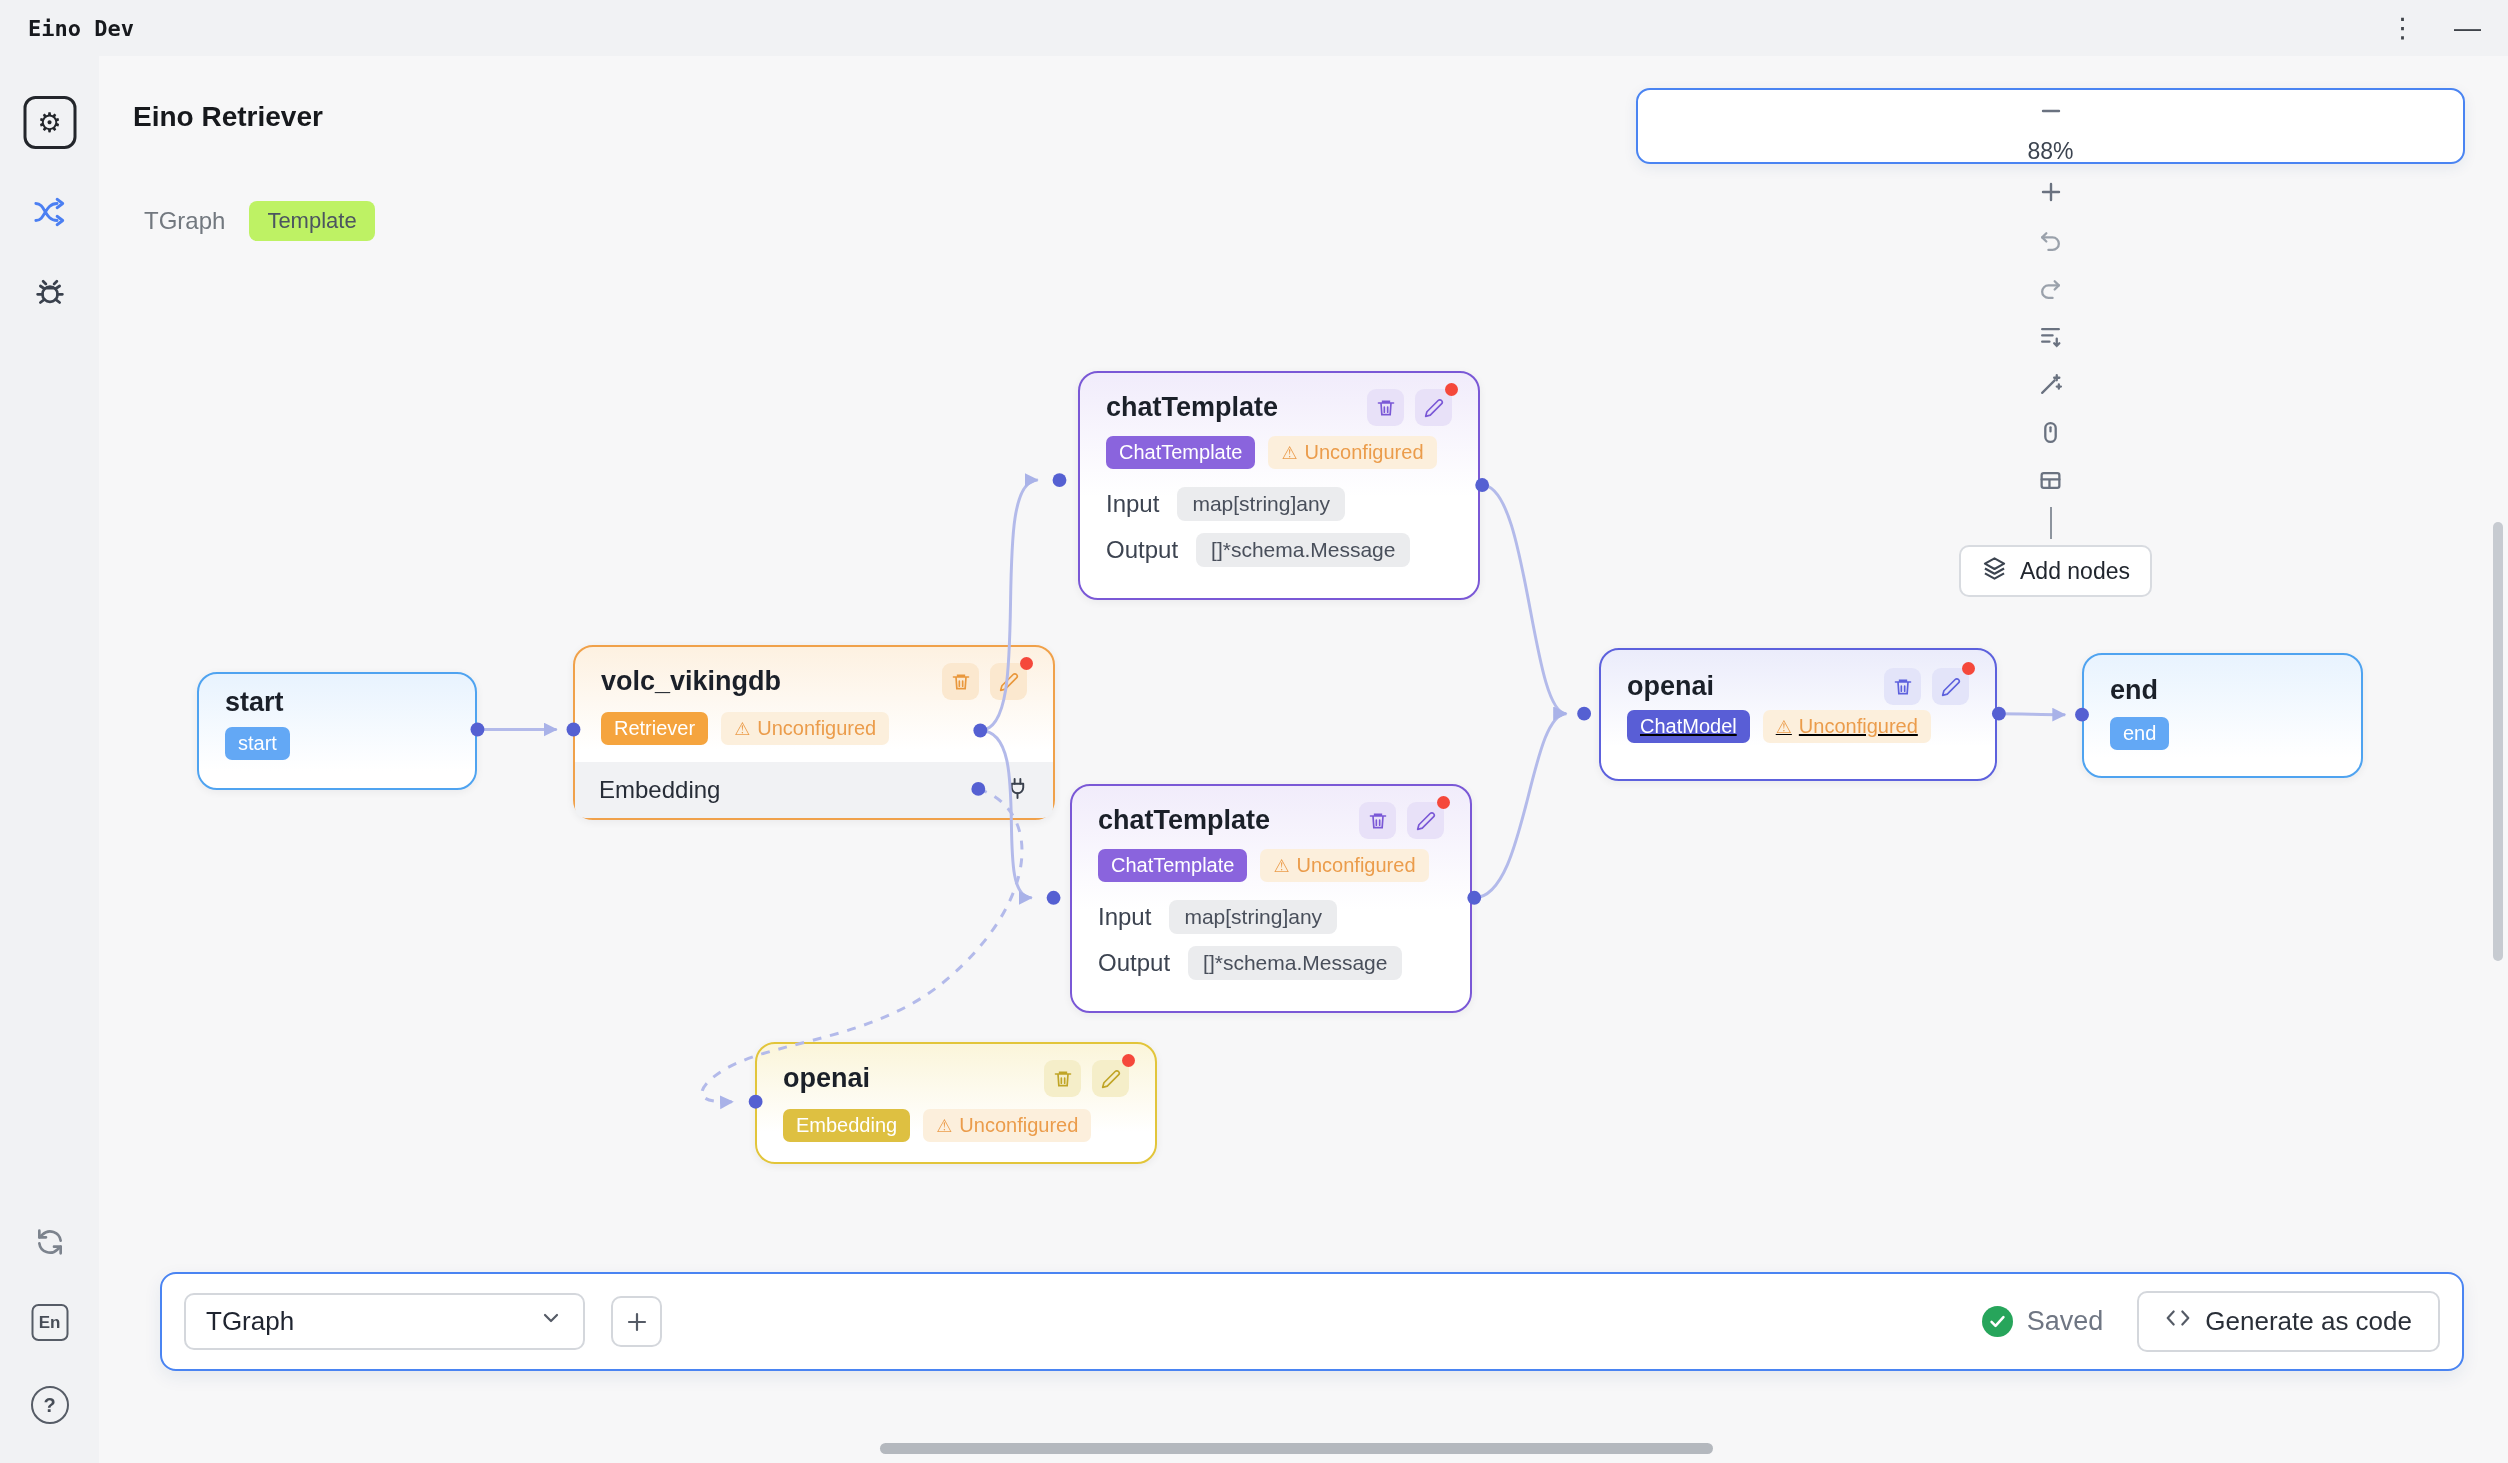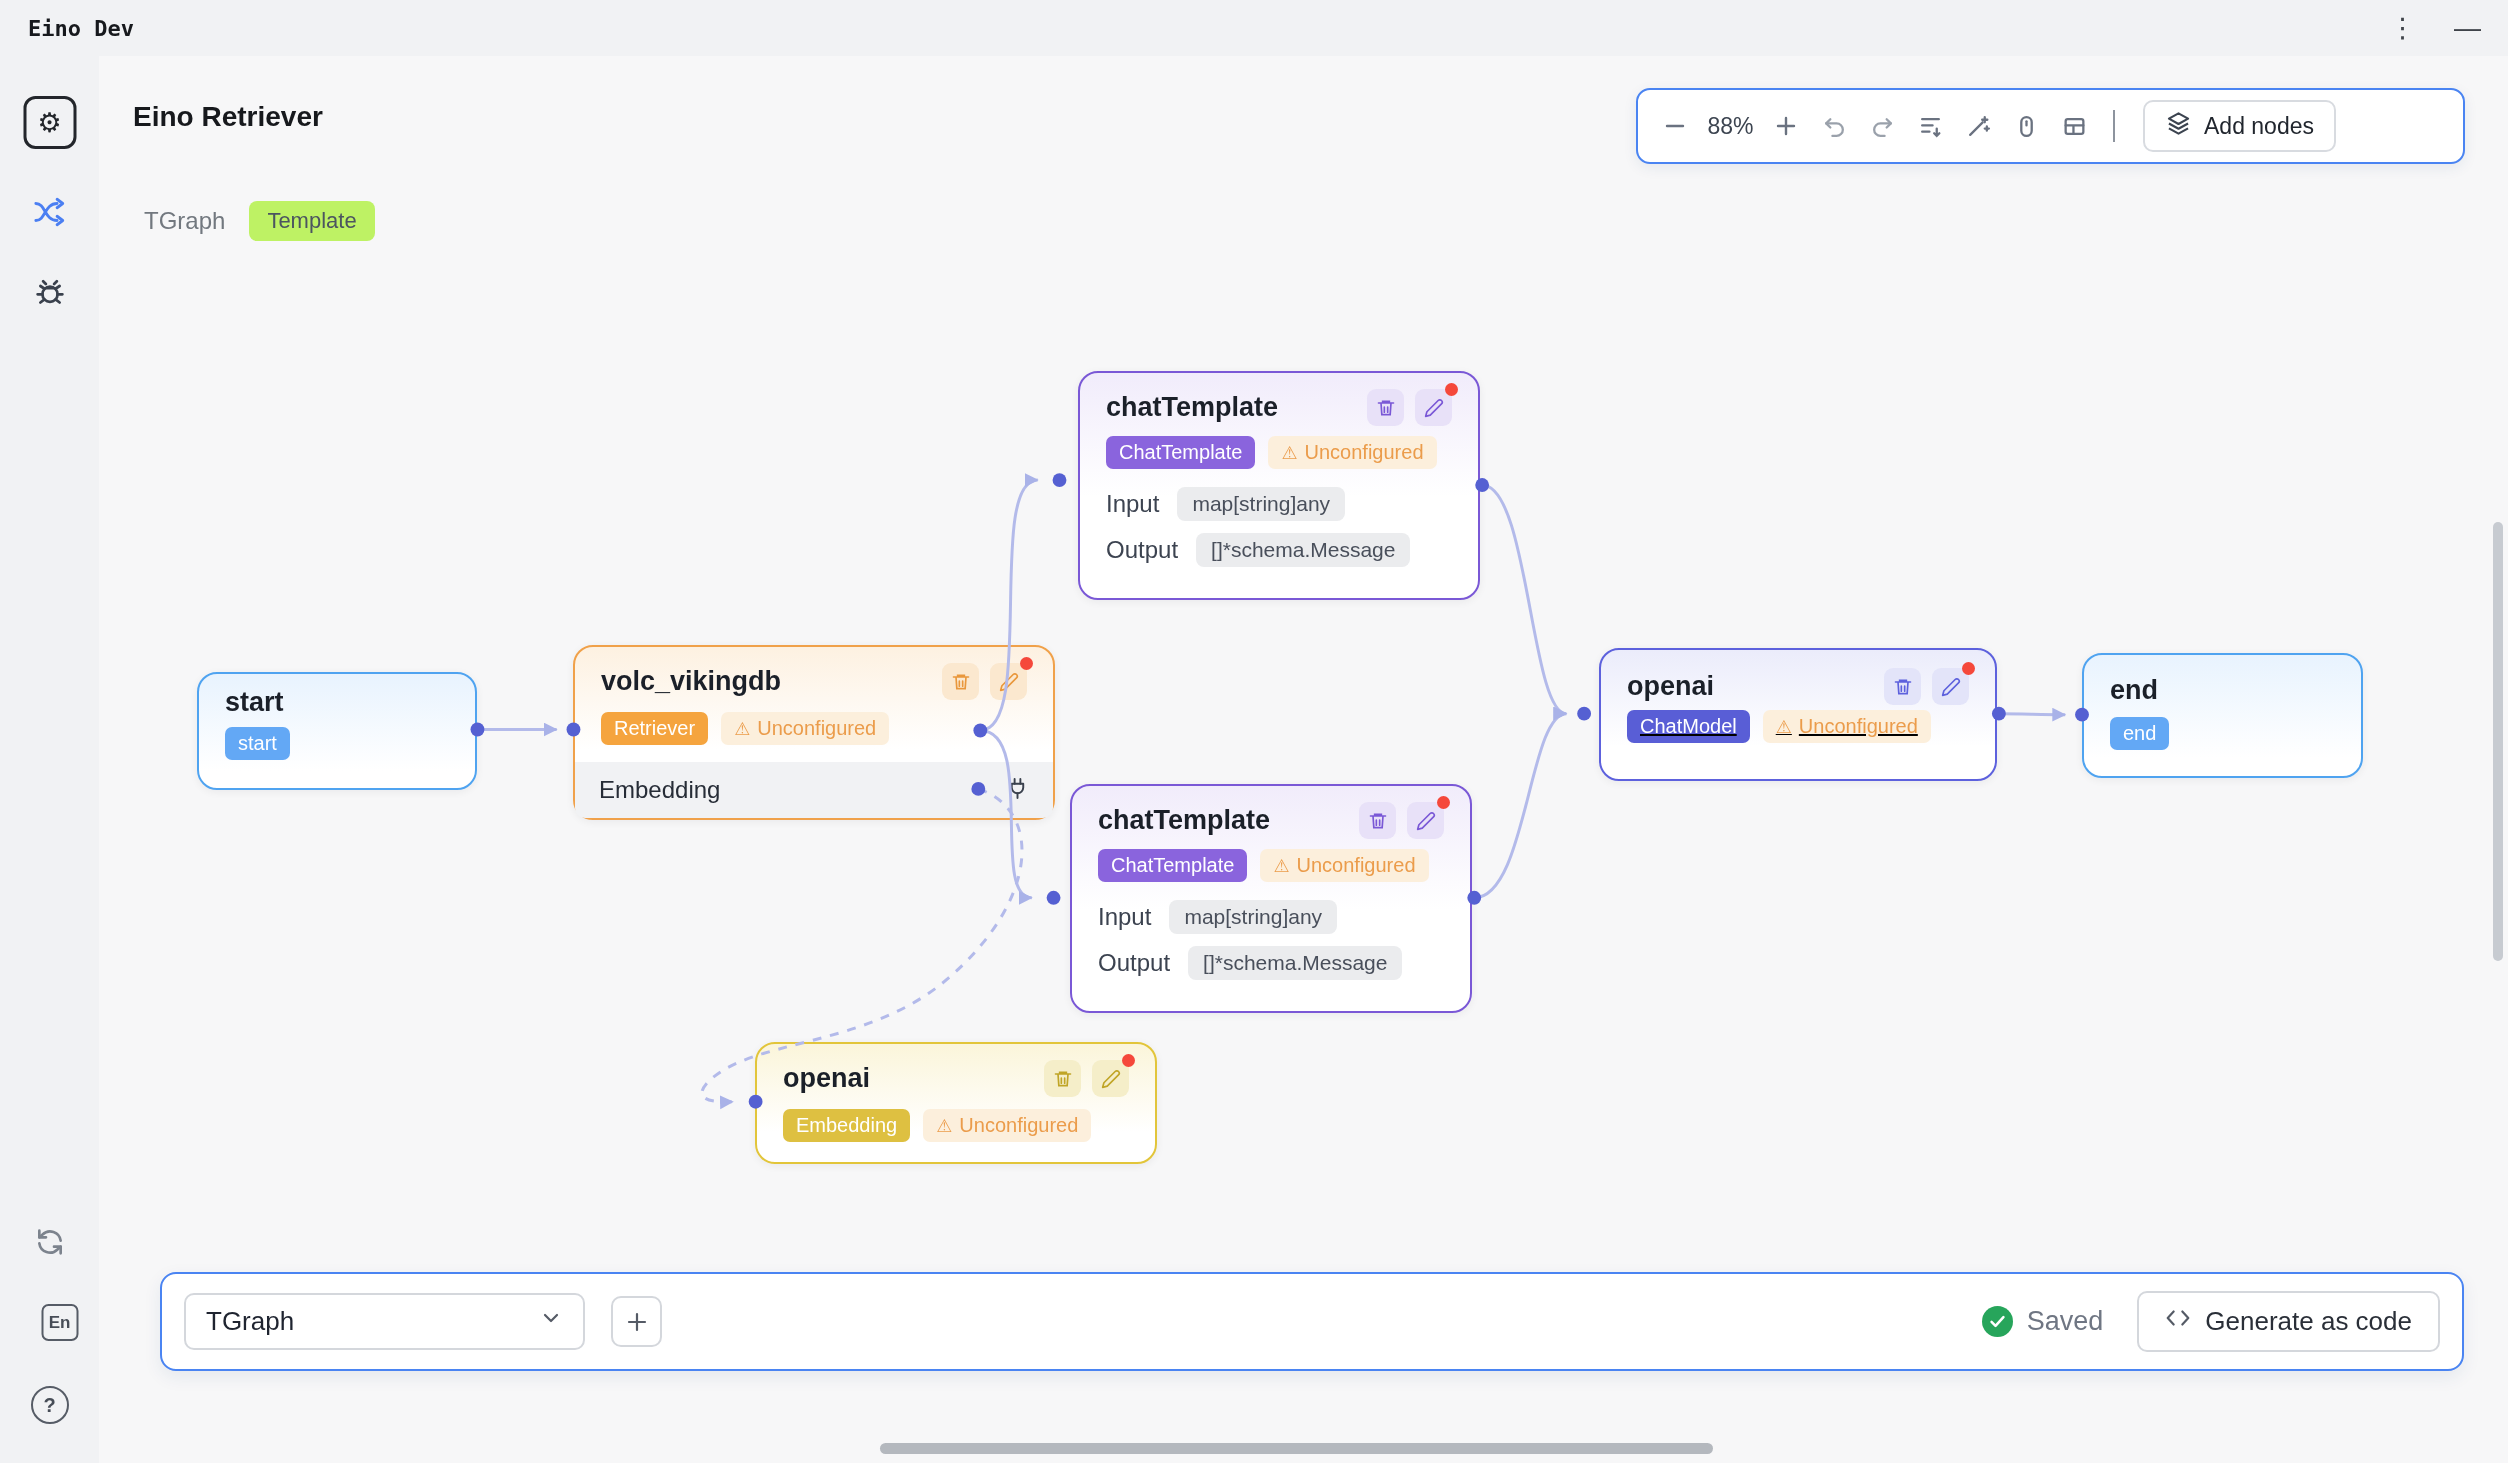--- a/index.html
+++ b/index.html
@@ -23,21 +23,21 @@
   
   .canvas-bg{position:absolute;left:99px;top:56px;right:0;bottom:0;background:#f7f7f8;z-index:0;}
   .page-title{position:absolute;left:133px;top:101px;font-size:28px;font-weight:700;color:#17191d;z-index:3;}
   .breadcrumb{position:absolute;left:144px;top:201px;display:flex;align-items:center;gap:24px;z-index:3;}
   .graph-label{font-size:24px;color:#72787f;}
   .template-badge{background:#bef264;border-radius:8px;padding:7px 18px;font-size:22px;color:#4c5560;cursor:pointer;}
 
   
   .zoom-toolbar{position:absolute;left:1636px;top:88px;width:829px;height:76px;background:#fff;border:2px solid #4a84f2;
     border-radius:14px;display:flex;align-items:center;box-sizing:border-box;padding:0 16px;gap:6px;z-index:4;
-    box-shadow:0 4px 14px rgba(30,60,120,.08);}
+    box-shadow:0 4px 14px rgba(30,60,120,.08);flex-direction:column;}
   .tb-btn{width:42px;height:42px;border-radius:9px;color:#6a7280;cursor:pointer;flex:0 0 auto;}
   .tb-btn.dim{color:#9aa1ab;}
   .zoom-text{font-size:23px;color:#3c4450;min-width:57px;text-align:center;}
   .tb-sep{width:2px;height:32px;background:#8d949e;margin:0 12px;flex:0 0 auto;}
   .add-nodes-btn{height:48px;border:2px solid #d8dbe0;border-radius:10px;background:#fff;display:flex;align-items:center;
     gap:12px;padding:0 20px;font-size:23px;color:#21262e;cursor:pointer;margin-left:10px;flex:0 0 auto;}
 
   
   .node{position:absolute;border-radius:20px;box-sizing:border-box;z-index:1;box-shadow:0 2px 8px rgba(16,24,40,.06);cursor:grab;}
   .n-blue{border:2px solid #4fa3f0;background:linear-gradient(180deg,#e8f3fe 0%,#ffffff 85%);}
@@ -123,21 +123,21 @@
           <path d="M9 6.5l-2-2M15 6.5l2-2M9.5 9.5h5"></path>
           <path d="M3 14h3.5M17.5 14H21M5 20l3-2.3M19 20l-3-2.3M5 8l3 2M19 8l-3 2"></path>
       </svg>
     </div>
     <div class="side-ic" style="top:1170px;">
       <svg width="32" height="32" viewBox="0 0 24 24" fill="none" stroke="#7c838d" stroke-width="2" stroke-linecap="round" stroke-linejoin="round">
         <path d="M20 11a8 8 0 0 0-13.6-4.6L4 8.5M4 13a8 8 0 0 0 13.6 4.6L20 15.5"></path>
           <path d="M4 3.5v5h5M20 20.5v-5h-5"></path>
       </svg>
     </div>
-    <div class="side-ic lang-box fc" style="top:1248px;margin-left:10px;">
+    <div class="side-ic lang-box fc" style="top:1248px;">
       <span>En</span>
     </div>
     <div class="side-ic help-box fc" style="top:1330px;">
       <span>?</span>
     </div>
   </div>
 
   <div class="canvas-bg"></div>
 
   <div class="page-title">Eino Retriever</div>

